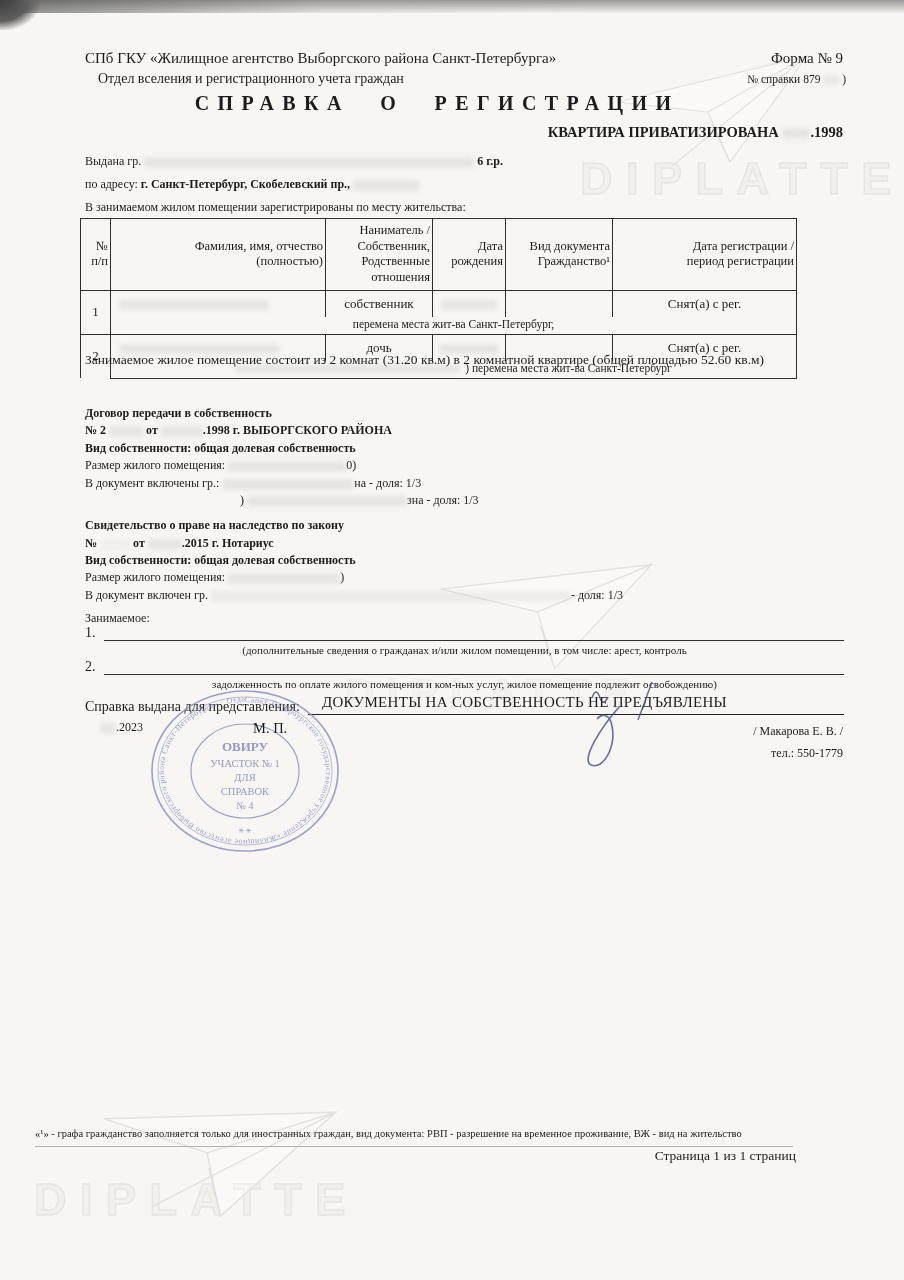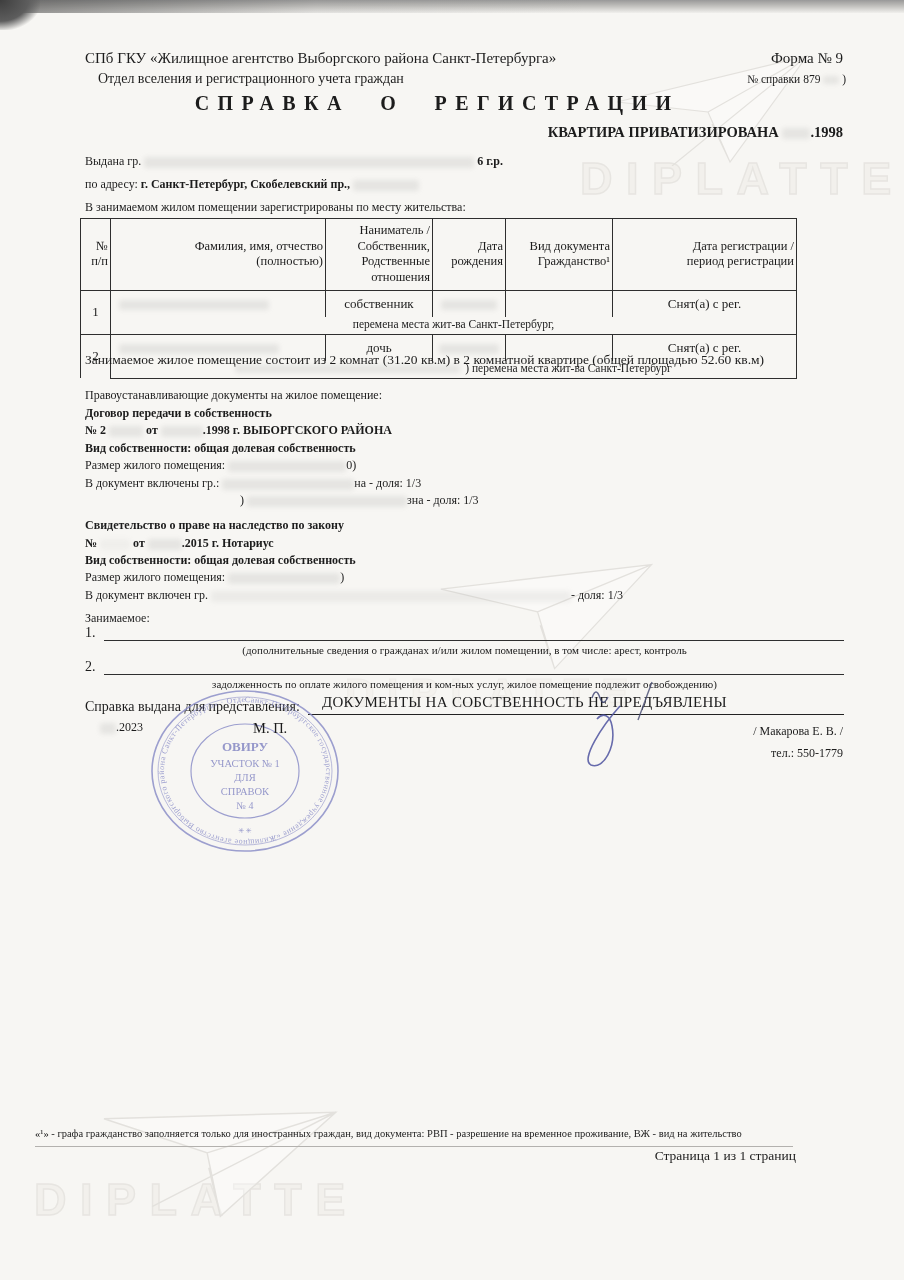--- a/index.html
+++ b/index.html
@@ -137,21 +137,20 @@
         <td></td>
         <td>Снят(а) с рег.</td>
       </tr>
       <tr class="person-note">
         <td colspan="5"><span class="redact" style="width:225px;height:8px;margin-right:5px;"></span><span>) перемена места жит-ва Санкт-Петербург</span></td>
       </tr>
     </tbody>
   </table>
 
   <div class="line" style="left:85px;top:352px;font-size:13.5px;">Занимаемое жилое помещение состоит из 2 комнат (31.20 кв.м) в 2 комнатной квартире (общей площадью 52.60 кв.м)</div>
-  <div class="line" style="left:85px;top:388px;">Правоустанавливающие документы на жилое помещение:</div>
 
   <div class="line b" style="left:85px;top:406px;">Договор передачи в собственность</div>
   <div class="line b" style="left:85px;top:423px;">
     <span>№ 2</span>
     <span class="redact" style="width:34px;"></span>
     <span>от</span>
     <span class="redact" style="width:42px;"></span><span>.1998 г. ВЫБОРГСКОГО РАЙОНА</span>
   </div>
   <div class="line b" style="left:85px;top:441px;">Вид собственности: общая долевая собственность</div>
   <div class="line" style="left:85px;top:458px;">

